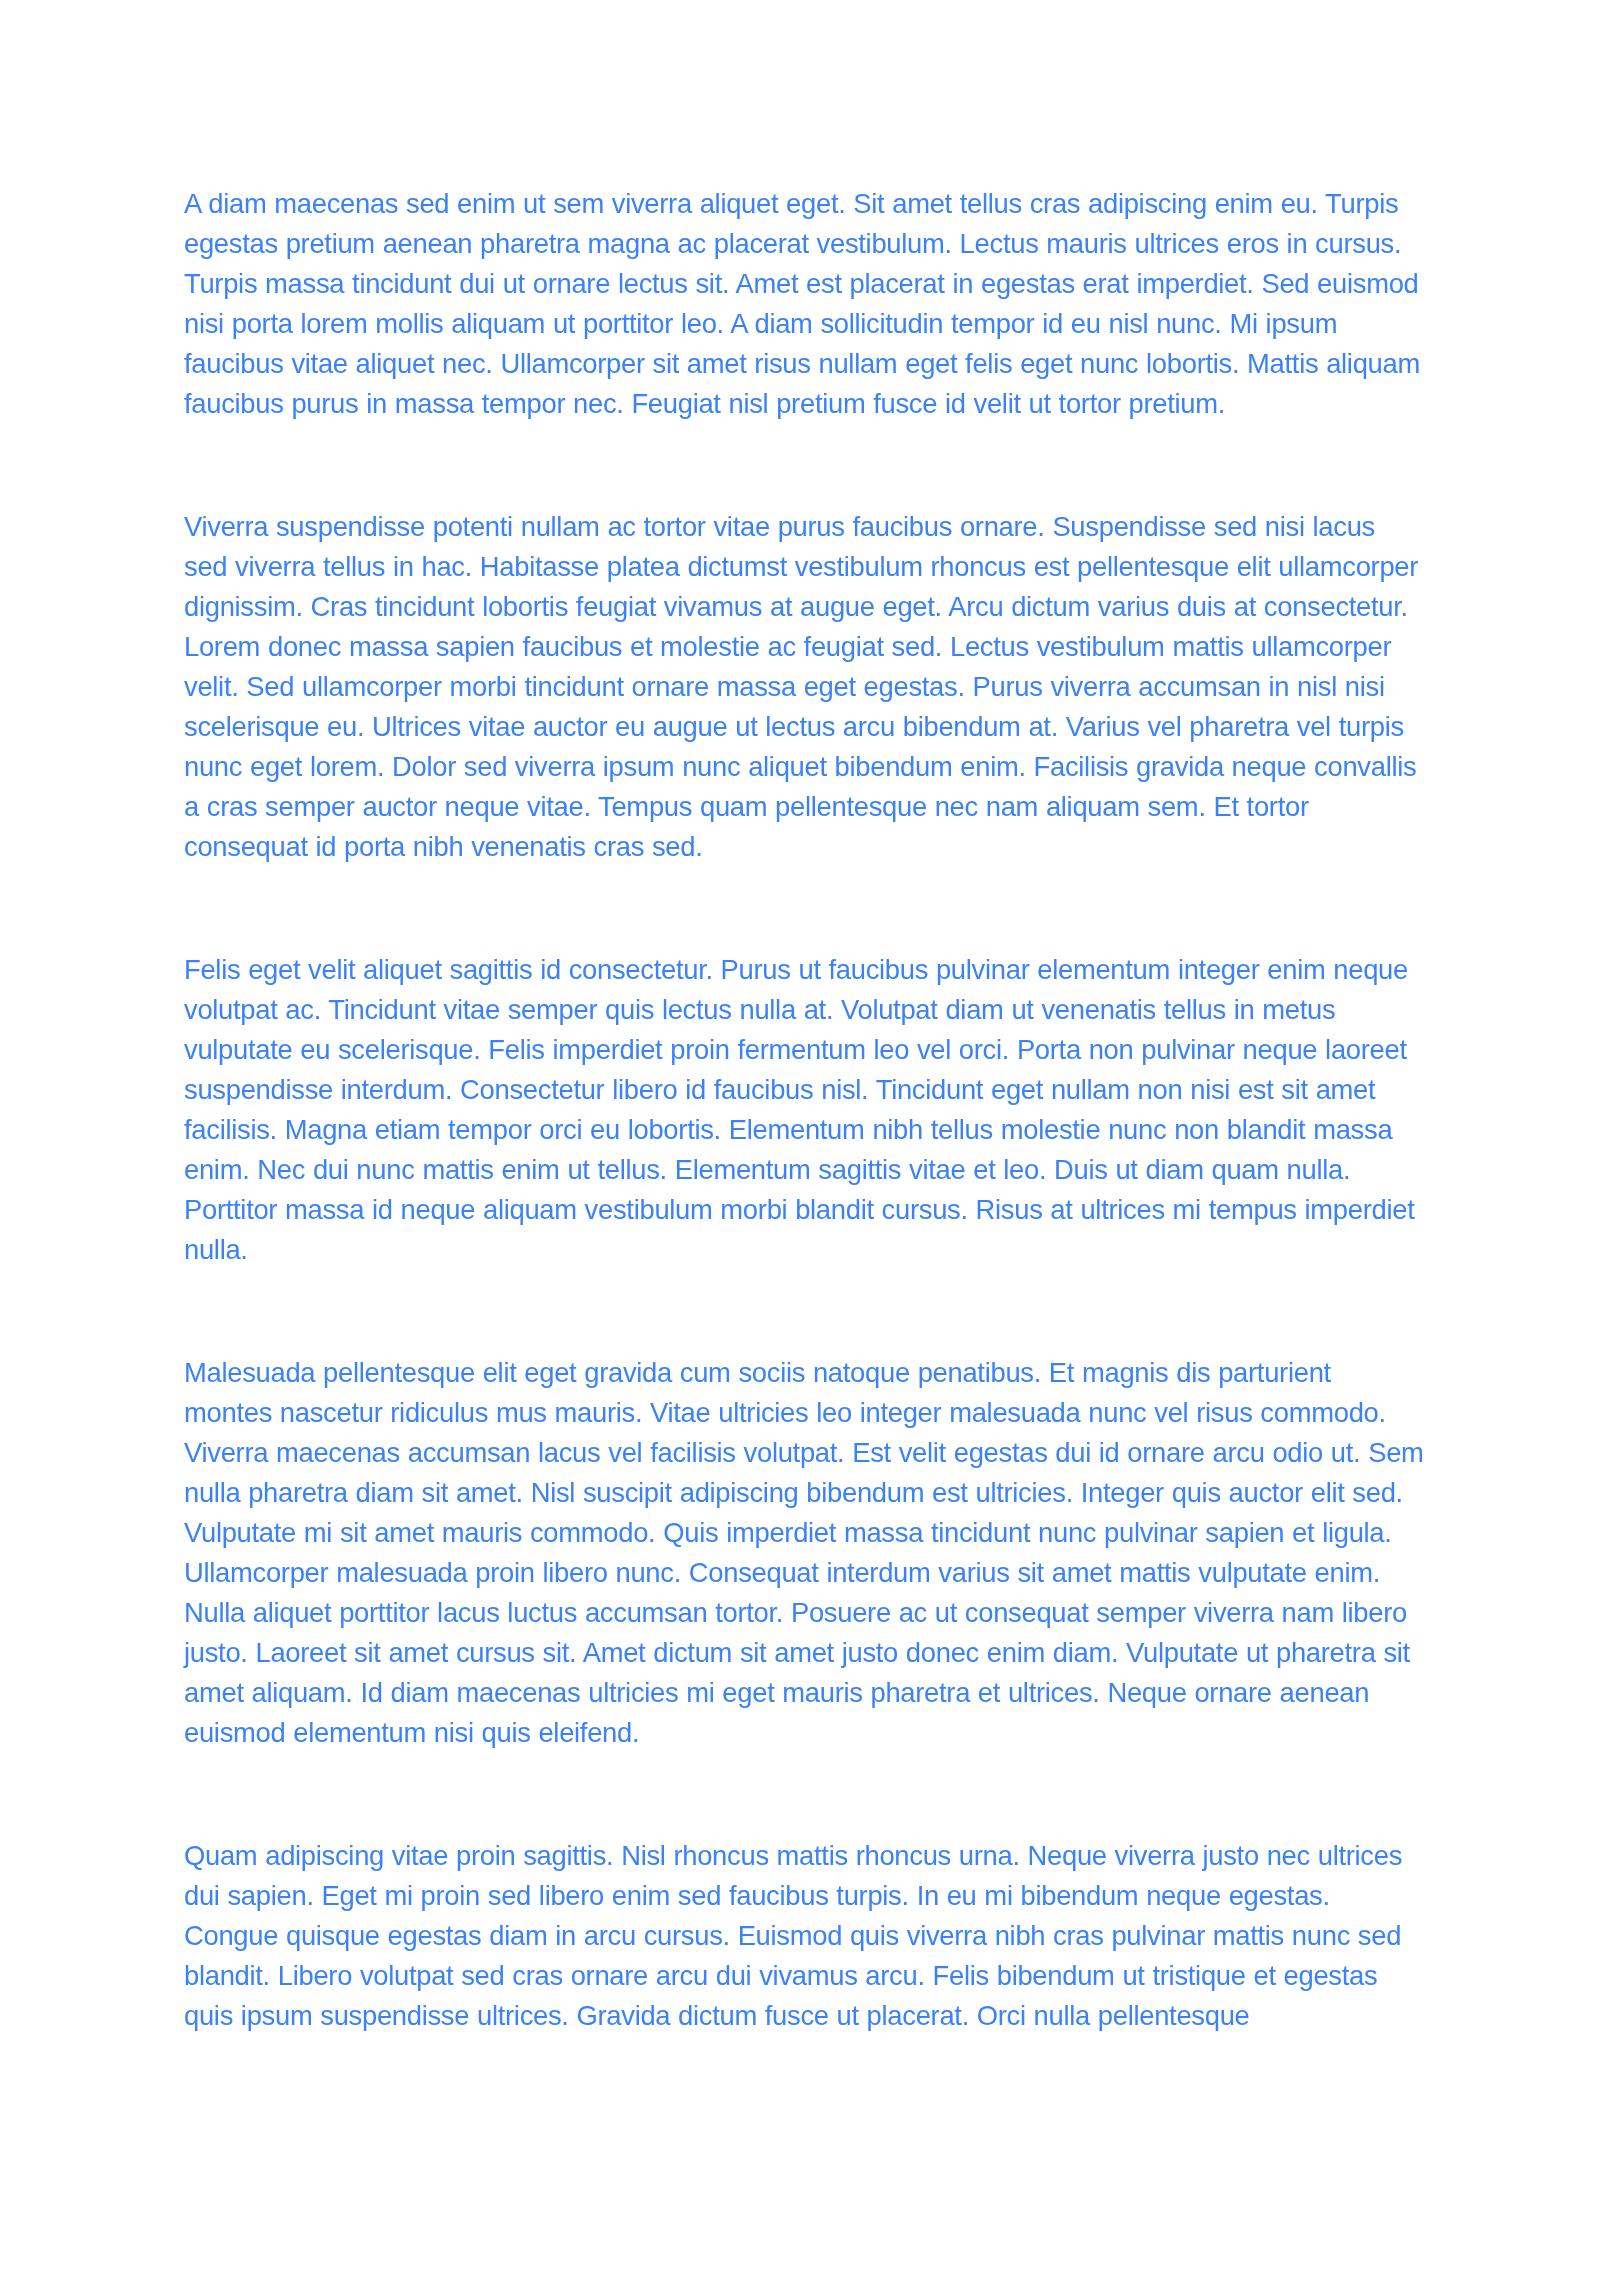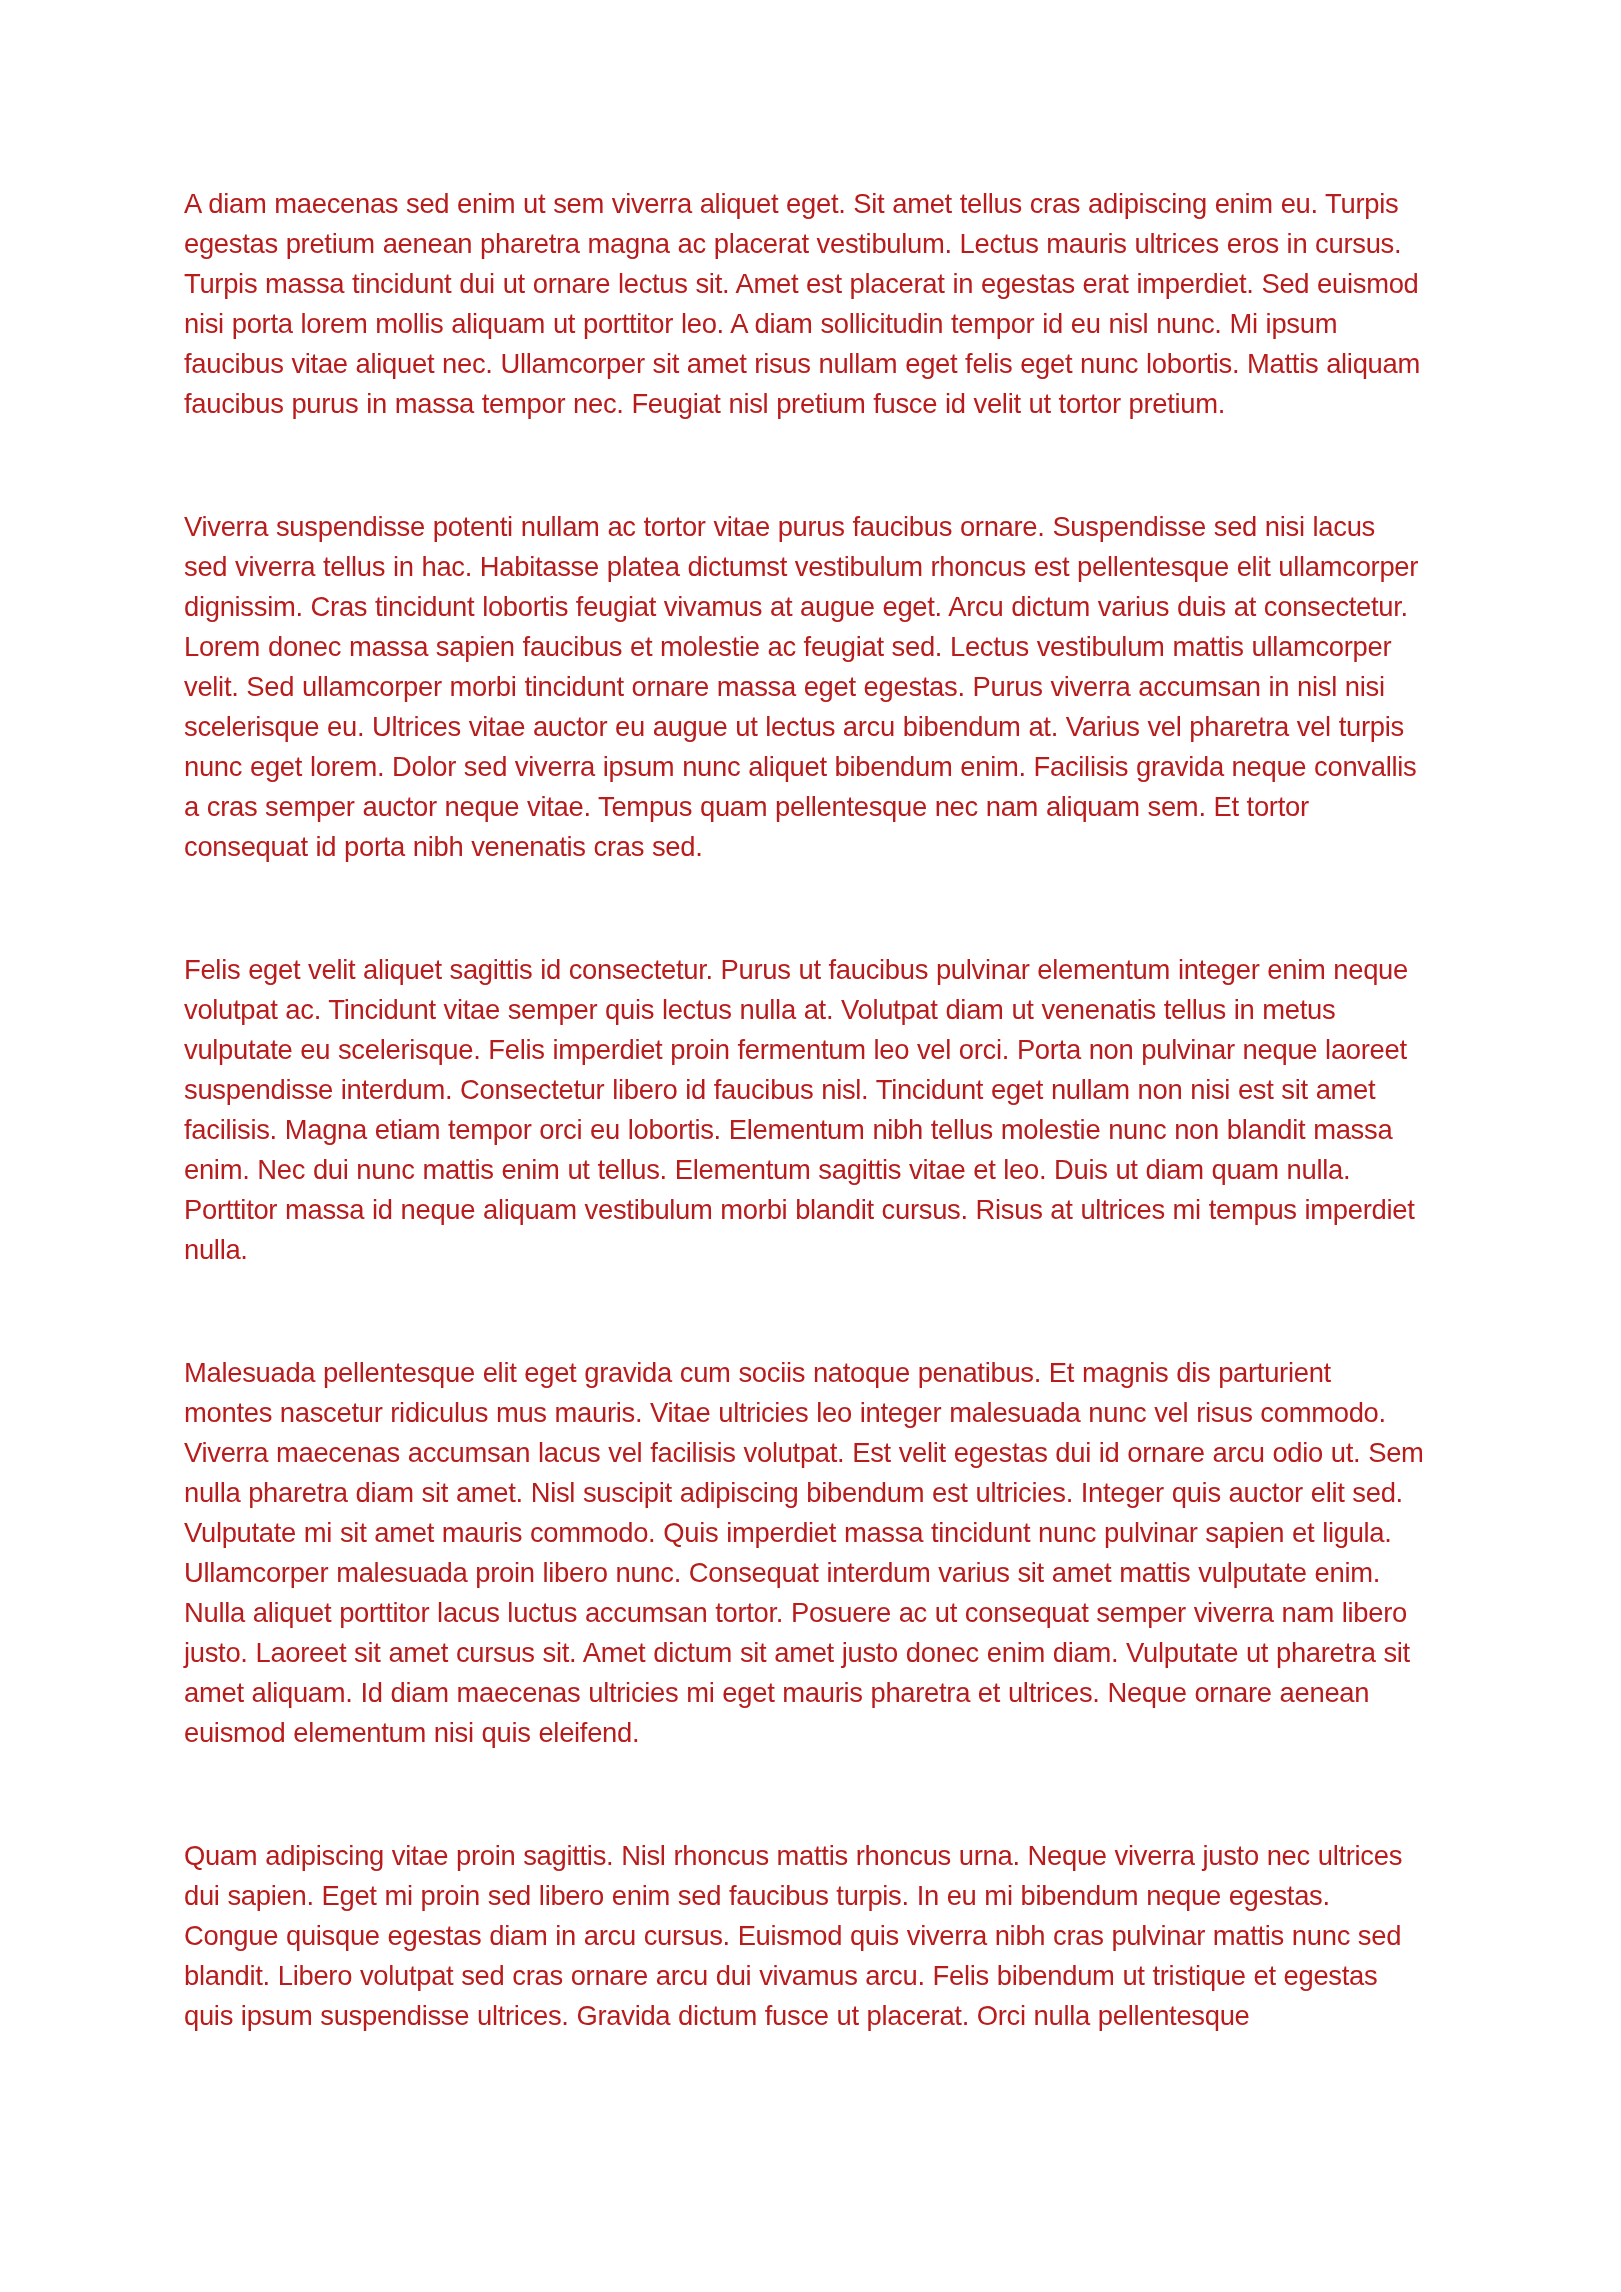--- a/index.html
+++ b/index.html
@@ -18,21 +18,21 @@
   }
   .doc-body {
     width: 1241px;
   }
   .doc-body p {
     margin: 0 0 83px 0;
     font-family: "Liberation Sans", "DejaVu Sans", sans-serif;
     font-size: 27.4px;
     letter-spacing: -0.3px;
     line-height: 40px;
-    color: #b91c1c;
+    color: #3b82f6;
     text-align: left;
     word-spacing: 0.5px;
   }
 </style>
 </head>
 <body>
 
 <div class="page">
   <div class="doc-body">
     <p>A diam maecenas sed enim ut sem viverra aliquet eget. Sit amet tellus cras adipiscing enim eu. Turpis egestas pretium aenean pharetra magna ac placerat vestibulum. Lectus mauris ultrices eros in cursus. Turpis massa tincidunt dui ut ornare lectus sit. Amet est placerat in egestas erat imperdiet. Sed euismod nisi porta lorem mollis aliquam ut porttitor leo. A diam sollicitudin tempor id eu nisl nunc. Mi ipsum faucibus vitae aliquet nec. Ullamcorper sit amet risus nullam eget felis eget nunc lobortis. Mattis aliquam faucibus purus in massa tempor nec. Feugiat nisl pretium fusce id velit ut tortor pretium.</p>

